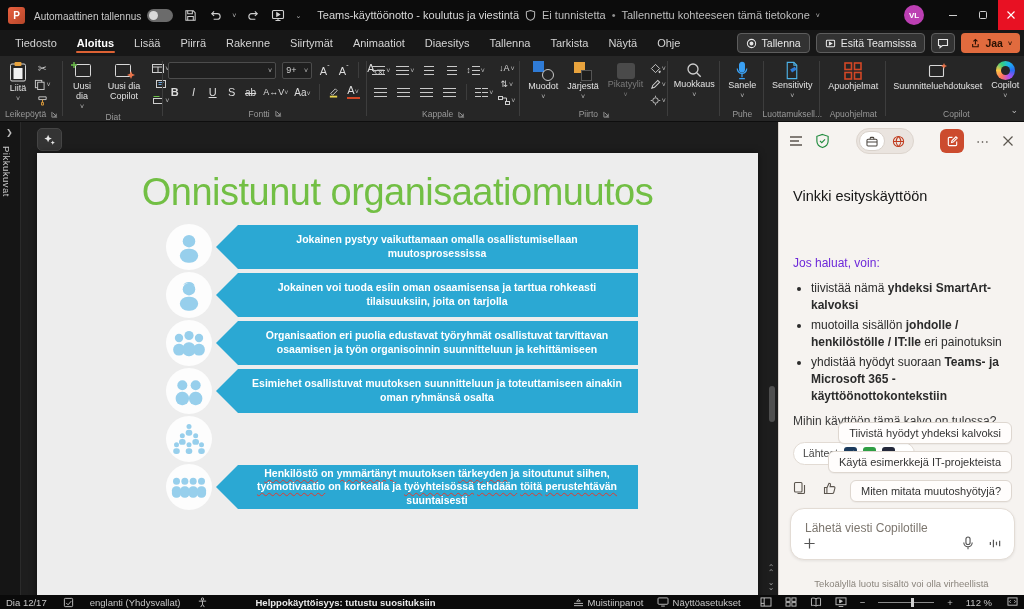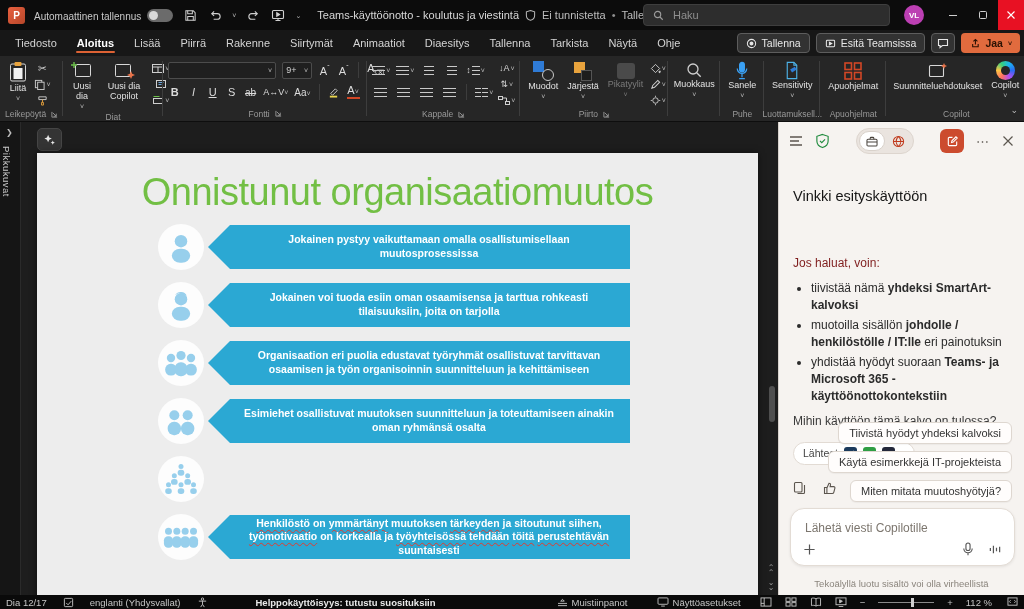--- a/index.html
+++ b/index.html
@@ -67,21 +67,21 @@
   .main{position:absolute;left:0;top:122px;width:1024px;height:473px;display:flex;}
   .thumbstrip{width:21px;background:#151515;position:relative;border-right:1px solid #2a2a2a;}
   .thumb-chevron{position:absolute;top:6px;left:6px;color:#bdbdbd;font-size:8px;}
   .thumb-label{position:absolute;top:24px;left:1px;writing-mode:vertical-rl;font-size:9.5px;color:#c9c9c9;letter-spacing:0.5px;}
   .editor{position:relative;width:757px;background:#1d1d1d;}
   .sparkle-btn{position:absolute;left:16px;top:6px;width:25px;height:23px;border-radius:5px;background:#343434;border:1px solid #454545;display:flex;align-items:center;justify-content:center;}
 
   
   .slide{position:absolute;left:16px;top:31px;width:721px;height:468px;background:#ededed;box-shadow:0 0 6px rgba(0,0,0,0.55);}
   .slide-title{position:absolute;left:0;top:18px;width:100%;text-align:center;font-size:38px;color:#72bf44;letter-spacing:-0.5px;}
-  .rows{position:absolute;left:8px;top:70px;width:100%;display:flex;flex-direction:column;gap:10px;}
+  .rows{position:absolute;left:16px;top:70px;width:100%;display:flex;flex-direction:column;gap:0;}
   .srow{height:48px;display:flex;align-items:center;}
   .row-icon{width:46px;height:46px;border-radius:50%;background:#fdfdfd;margin-left:113px;display:flex;align-items:center;justify-content:center;flex:none;}
   .row-icon svg{width:40px;height:38px;fill:#97cfec;}
   .arrow{margin-left:4px;width:422px;height:44px;background:#2ba8d3;clip-path:polygon(22px 0,100% 0,100% 100%,22px 100%,0 50%);display:flex;align-items:center;justify-content:center;padding:2px 14px 2px 34px;}
   .arrow .txt{font-size:10.5px;font-weight:600;color:#fff;text-align:center;line-height:1.3;}
   .seg-b{font-weight:700;}
   .seg-m{text-decoration:underline;text-decoration-style:wavy;text-decoration-color:#e03c31;text-decoration-thickness:1px;text-underline-offset:2px;}
   .slide-footer{position:absolute;left:0;bottom:0;width:100%;height:15px;background:#fafafa;display:flex;align-items:center;justify-content:flex-end;padding-right:42px;font-size:9.5px;color:#3c3c3c;}
   .vscroll{position:absolute;right:2px;top:2px;width:8px;bottom:50px;}
   .vscroll .vthumb{position:absolute;left:1px;top:262px;width:6px;height:36px;border-radius:3px;background:#4f4f4f;}
@@ -92,30 +92,30 @@
   .copilot{width:246px;background:#f6f3f0;color:#242424;position:relative;border-left:1px solid #d8d2cc;}
   .cp-header{height:38px;display:flex;align-items:center;padding:0 10px;gap:12px;}
   .cp-sp{flex:1;}
   .seg-pill{display:flex;align-items:center;background:#eae4df;border:1px solid #ddd5ce;border-radius:14px;padding:2px;}
   .seg-pill .seg{width:26px;height:20px;border-radius:12px;display:flex;align-items:center;justify-content:center;}
   .seg-pill .seg.active{background:#fff;border:1px solid #d9d2cb;}
   .compose-btn{width:24px;height:24px;border-radius:6px;background:#cc4b2e;display:flex;align-items:center;justify-content:center;}
   .cp-ic{color:#5c564f;}
   .cp-body{padding:26px 14px 0 14px;font-size:12px;line-height:1.42;color:#2b2b2b;}
   .cp-title{font-size:14.5px;font-weight:400;color:#151515;margin-bottom:8px;}
-  .cp-intro{margin-bottom:8px;color:#7f1d1d;margin-top:48px;}
+  .cp-intro{margin-bottom:8px;color:#6d28d9;margin-top:48px;}
   .cp-ul{margin:0 0 8px 0;padding-left:18px;}
   .cp-ul li{margin-bottom:3px;}
   .cp-q{color:#3a3a3a;}
   .sources{margin:12px 0 0 0;display:inline-flex;align-items:center;gap:6px;background:#fff;border:1px solid #e2dbd4;border-radius:12px;padding:3px 9px;font-size:10.5px;color:#444;}
   .src-ic{width:13px;height:13px;border-radius:3px;display:flex;align-items:center;justify-content:center;font-size:8px;font-weight:700;color:#fff;}
   .actions{display:flex;align-items:center;gap:17px;margin-top:14px;color:#5c564f;}
   .chips{position:absolute;right:12px;top:300px;display:flex;flex-direction:column;align-items:flex-end;gap:7px;}
   .chip{background:#fffdfc;border:1px solid #ded7d0;border-radius:6px;padding:4px 10px;font-size:11px;color:#333;white-space:nowrap;box-shadow:0 1px 1px rgba(0,0,0,0.04);}
-  .inputcard{position:absolute;left:11px;right:9px;top:386px;height:58px;background:#fff;border:1px solid #e3dcd5;border-radius:14px;box-shadow:0 1px 3px rgba(0,0,0,0.08);padding:9px 12px 6px 12px;text-decoration:underline;}
+  .inputcard{position:absolute;left:11px;right:9px;top:386px;height:52px;background:#fff;border:1px solid #e3dcd5;border-radius:14px;box-shadow:0 1px 3px rgba(0,0,0,0.08);padding:9px 12px 6px 12px;text-decoration:underline;}
   .inputcard input{width:100%;border:none;outline:none;font-size:12px;color:#333;background:transparent;}
   .inputcard input::placeholder{color:#7c766e;}
   .ic-row{position:absolute;left:12px;right:12px;bottom:8px;display:flex;align-items:center;color:#555;}
   .ic-row .right{margin-left:auto;display:flex;gap:14px;align-items:center;}
   .cp-disclaimer{position:absolute;left:0;bottom:6px;width:100%;text-align:center;font-size:9.5px;color:#8b857d;}
 
   
   .statusbar{position:absolute;left:0;top:595px;width:1024px;height:14px;background:#0a0a0a;display:flex;align-items:center;font-size:9.5px;color:#c6c6c6;padding:0 6px;}
   .sb-item{display:flex;align-items:center;gap:4px;margin-right:16px;white-space:nowrap;}
   .sb-strong{font-weight:700;color:#e9e9e9;padding-left:44px;}
@@ -166,27 +166,20 @@
     </div>
     <div class="tb-title">
       <span>Teams-käyttöönotto - koulutus ja viestintä</span>
       <svg width="11" height="12" viewBox="0 0 12 13" fill="none" stroke="#b9b9b9" stroke-width="1.1">
           <path d="M6 1.5 10.5 3v4c0 2.6-2 4.6-4.5 5.3C3.5 11.6 1.5 9.6 1.5 7V3z"></path>
         </svg>
       <span class="tb-badge">Ei tunnistetta</span>
       <span class="tb-dot">•</span>
       <span class="tb-badge">Tallennettu kohteeseen tämä tietokone</span>
       <span class="car">˅</span>
-    </div>
-    <div class="searchbox">
-      <svg width="11" height="11" viewBox="0 0 12 12" fill="none" stroke="#9a9a9a" stroke-width="1.3">
-          <circle cx="5" cy="5" r="3.4"></circle>
-          <path d="m7.6 7.6 3 3"></path>
-        </svg>
-      <input type="text" placeholder="Haku" style="">
     </div>
     <div class="tb-right">
       <div class="avatar">VL</div>
       <div class="winbtn">
           <svg width="10" height="10" viewBox="0 0 10 10" stroke="#cfcfcf" stroke-width="1">
             <path d="M1 5.5h8"></path>
           </svg>
         </div>
       <div class="winbtn">
           <svg width="10" height="10" viewBox="0 0 10 10" fill="none" stroke="#cfcfcf" stroke-width="1">
@@ -821,21 +814,21 @@
     </span>
     <span class="sb-item">englanti (Yhdysvallat)</span>
     <span class="sb-item">
       <svg width="11" height="11" viewBox="0 0 12 12" fill="none" stroke="#c6c6c6" stroke-width="1">
           <circle cx="6" cy="2.3" r="1.3"></circle>
           <path d="M2 4.5h8M6 4.5v3.5M6 8l-2 3M6 8l2 3"></path>
         </svg>
       <span class="sb-strong">Helppokäyttöisyys: tutustu suosituksiin</span>
     </span>
     <span class="sb-right">
-      <span class="sb-item" style="margin-right:16px">
+      <span class="sb-item" style="margin-right:0">
         <svg width="11" height="9" viewBox="0 0 12 10" stroke="#c6c6c6" stroke-width="1" fill="none">
             <path d="M1 8.5h10M1 6h10M4 3.5 6 1.5l2 2z"></path>
           </svg>
         <span>Muistiinpanot</span>
       </span>
       <span class="sb-item" style="margin-right:6px">
         <svg width="12" height="10" viewBox="0 0 13 11" stroke="#c6c6c6" stroke-width="1" fill="none">
             <rect x="1" y="1" width="11" height="7" rx="1"></rect>
             <path d="M4.5 10h4"></path>
           </svg>

